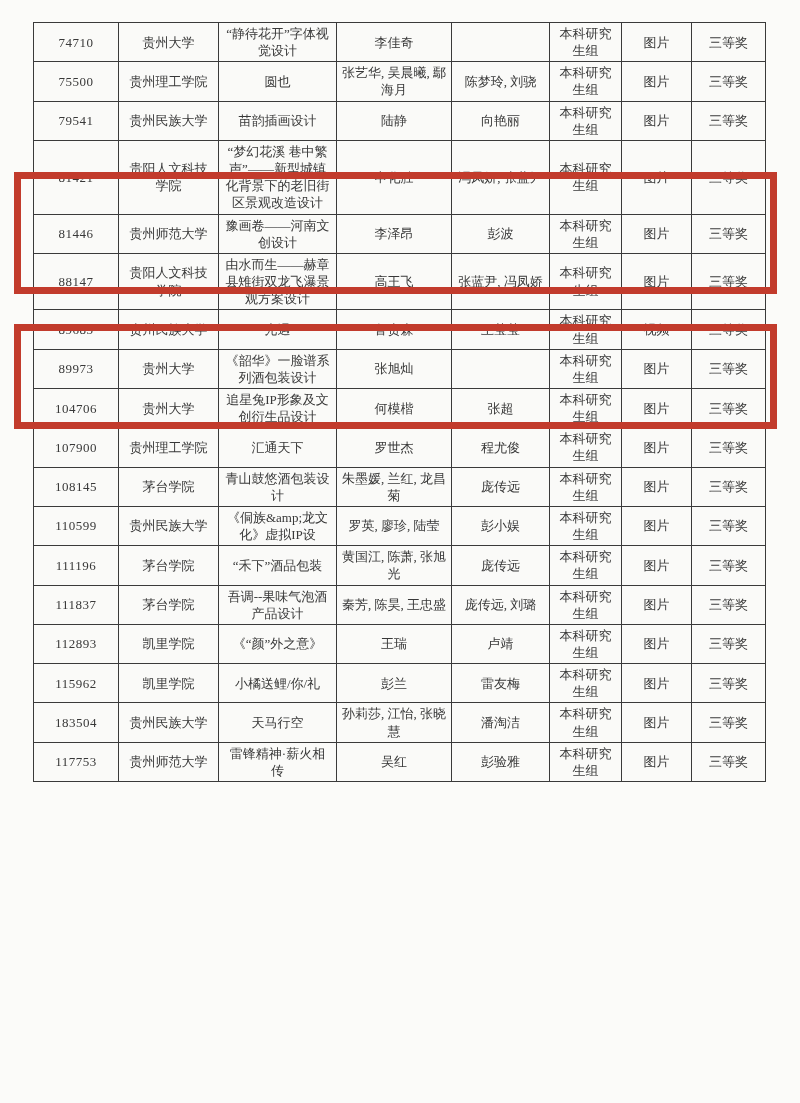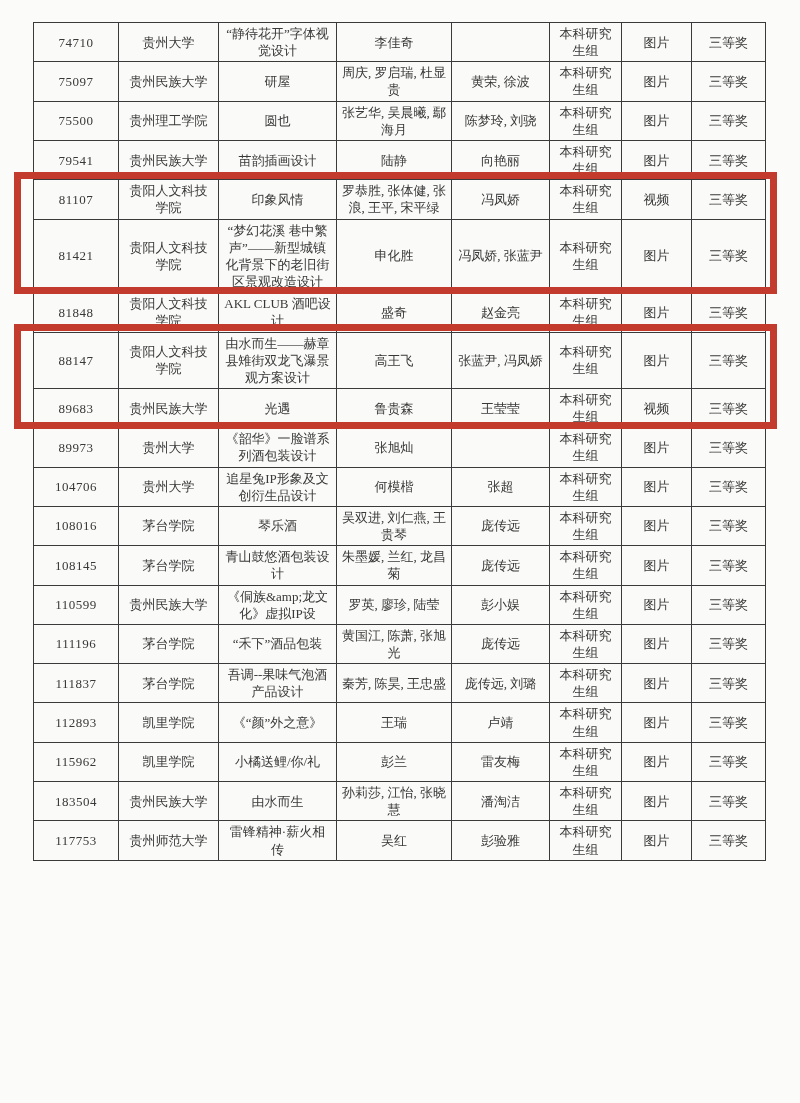--- a/index.html
+++ b/index.html
@@ -71,30 +71,20 @@
       <td class="c-id">74710</td>
       <td class="c-school">贵州大学</td>
       <td class="c-title">“静待花开”字体视觉设计</td>
       <td class="c-authors">李佳奇</td>
       <td class="c-advisors"></td>
       <td class="c-group">本科研究生组</td>
       <td class="c-type">图片</td>
       <td class="c-award">三等奖</td>
     </tr>
 
-    <tr>
-      <td class="c-id">75097</td>
-      <td class="c-school">贵州民族大学</td>
-      <td class="c-title">研屋</td>
-      <td class="c-authors">周庆, 罗启瑞, 杜显贵</td>
-      <td class="c-advisors">黄荣, 徐波</td>
-      <td class="c-group">本科研究生组</td>
-      <td class="c-type">图片</td>
-      <td class="c-award">三等奖</td>
-    </tr>
 
     <tr>
       <td class="c-id">75500</td>
       <td class="c-school">贵州理工学院</td>
       <td class="c-title">圆也</td>
       <td class="c-authors">张艺华, 吴晨曦, 鄢海月</td>
       <td class="c-advisors">陈梦玲, 刘骁</td>
       <td class="c-group">本科研究生组</td>
       <td class="c-type">图片</td>
       <td class="c-award">三等奖</td>
@@ -104,53 +94,43 @@
       <td class="c-id">79541</td>
       <td class="c-school">贵州民族大学</td>
       <td class="c-title">苗韵插画设计</td>
       <td class="c-authors">陆静</td>
       <td class="c-advisors">向艳丽</td>
       <td class="c-group">本科研究生组</td>
       <td class="c-type">图片</td>
       <td class="c-award">三等奖</td>
     </tr>
 
-    <tr>
-      <td class="c-id">81107</td>
-      <td class="c-school">贵阳人文科技学院</td>
-      <td class="c-title">印象风情</td>
-      <td class="c-authors">罗恭胜, 张体健, 张浪, 王平, 宋平绿</td>
-      <td class="c-advisors">冯凤娇</td>
-      <td class="c-group">本科研究生组</td>
-      <td class="c-type">视频</td>
-      <td class="c-award">三等奖</td>
-    </tr>
 
     <tr>
       <td class="c-id">81421</td>
       <td class="c-school">贵阳人文科技学院</td>
       <td class="c-title">“梦幻花溪 巷中繁声”——新型城镇化背景下的老旧街区景观改造设计</td>
       <td class="c-authors">申化胜</td>
       <td class="c-advisors">冯凤娇, 张蓝尹</td>
       <td class="c-group">本科研究生组</td>
       <td class="c-type">图片</td>
       <td class="c-award">三等奖</td>
     </tr>
 
-
-    <tr>
-      <td class="c-id">81848</td>
-      <td class="c-school">贵阳人文科技学院</td>
-      <td class="c-title">AKL CLUB 酒吧设计</td>
-      <td class="c-authors">盛奇</td>
-      <td class="c-advisors">赵金亮</td>
-      <td class="c-group">本科研究生组</td>
-      <td class="c-type">图片</td>
-      <td class="c-award">三等奖</td>
-    </tr>
+    <tr>
+      <td class="c-id">81446</td>
+      <td class="c-school">贵州师范大学</td>
+      <td class="c-title">豫画卷——河南文创设计</td>
+      <td class="c-authors">李泽昂</td>
+      <td class="c-advisors">彭波</td>
+      <td class="c-group">本科研究生组</td>
+      <td class="c-type">图片</td>
+      <td class="c-award">三等奖</td>
+    </tr>
+
 
     <tr>
       <td class="c-id">88147</td>
       <td class="c-school">贵阳人文科技学院</td>
       <td class="c-title">由水而生——赫章县雉街双龙飞瀑景观方案设计</td>
       <td class="c-authors">高王飞</td>
       <td class="c-advisors">张蓝尹, 冯凤娇</td>
       <td class="c-group">本科研究生组</td>
       <td class="c-type">图片</td>
       <td class="c-award">三等奖</td>
@@ -186,31 +166,31 @@
       <td class="c-title">追星兔IP形象及文创衍生品设计</td>
       <td class="c-authors">何模楷</td>
       <td class="c-advisors">张超</td>
       <td class="c-group">本科研究生组</td>
       <td class="c-type">图片</td>
       <td class="c-award">三等奖</td>
     </tr>
 
 
 
-
-    <tr>
-      <td class="c-id">108016</td>
-      <td class="c-school">茅台学院</td>
-      <td class="c-title">琴乐酒</td>
-      <td class="c-authors">吴双进, 刘仁燕, 王贵琴</td>
-      <td class="c-advisors">庞传远</td>
-      <td class="c-group">本科研究生组</td>
-      <td class="c-type">图片</td>
-      <td class="c-award">三等奖</td>
-    </tr>
+    <tr>
+      <td class="c-id">107900</td>
+      <td class="c-school">贵州理工学院</td>
+      <td class="c-title">汇通天下</td>
+      <td class="c-authors">罗世杰</td>
+      <td class="c-advisors">程尤俊</td>
+      <td class="c-group">本科研究生组</td>
+      <td class="c-type">图片</td>
+      <td class="c-award">三等奖</td>
+    </tr>
+
 
     <tr>
       <td class="c-id">108145</td>
       <td class="c-school">茅台学院</td>
       <td class="c-title">青山鼓悠酒包装设计</td>
       <td class="c-authors">朱墨媛, 兰红, 龙昌菊</td>
       <td class="c-advisors">庞传远</td>
       <td class="c-group">本科研究生组</td>
       <td class="c-type">图片</td>
       <td class="c-award">三等奖</td>
@@ -267,21 +247,21 @@
       <td class="c-authors">彭兰</td>
       <td class="c-advisors">雷友梅</td>
       <td class="c-group">本科研究生组</td>
       <td class="c-type">图片</td>
       <td class="c-award">三等奖</td>
     </tr>
 
     <tr>
       <td class="c-id">183504</td>
       <td class="c-school">贵州民族大学</td>
-      <td class="c-title">由水而生</td>
+      <td class="c-title">天马行空</td>
       <td class="c-authors">孙莉莎, 江怡, 张晓慧</td>
       <td class="c-advisors">潘淘洁</td>
       <td class="c-group">本科研究生组</td>
       <td class="c-type">图片</td>
       <td class="c-award">三等奖</td>
     </tr>
 
     <tr>
       <td class="c-id">117753</td>
       <td class="c-school">贵州师范大学</td>

